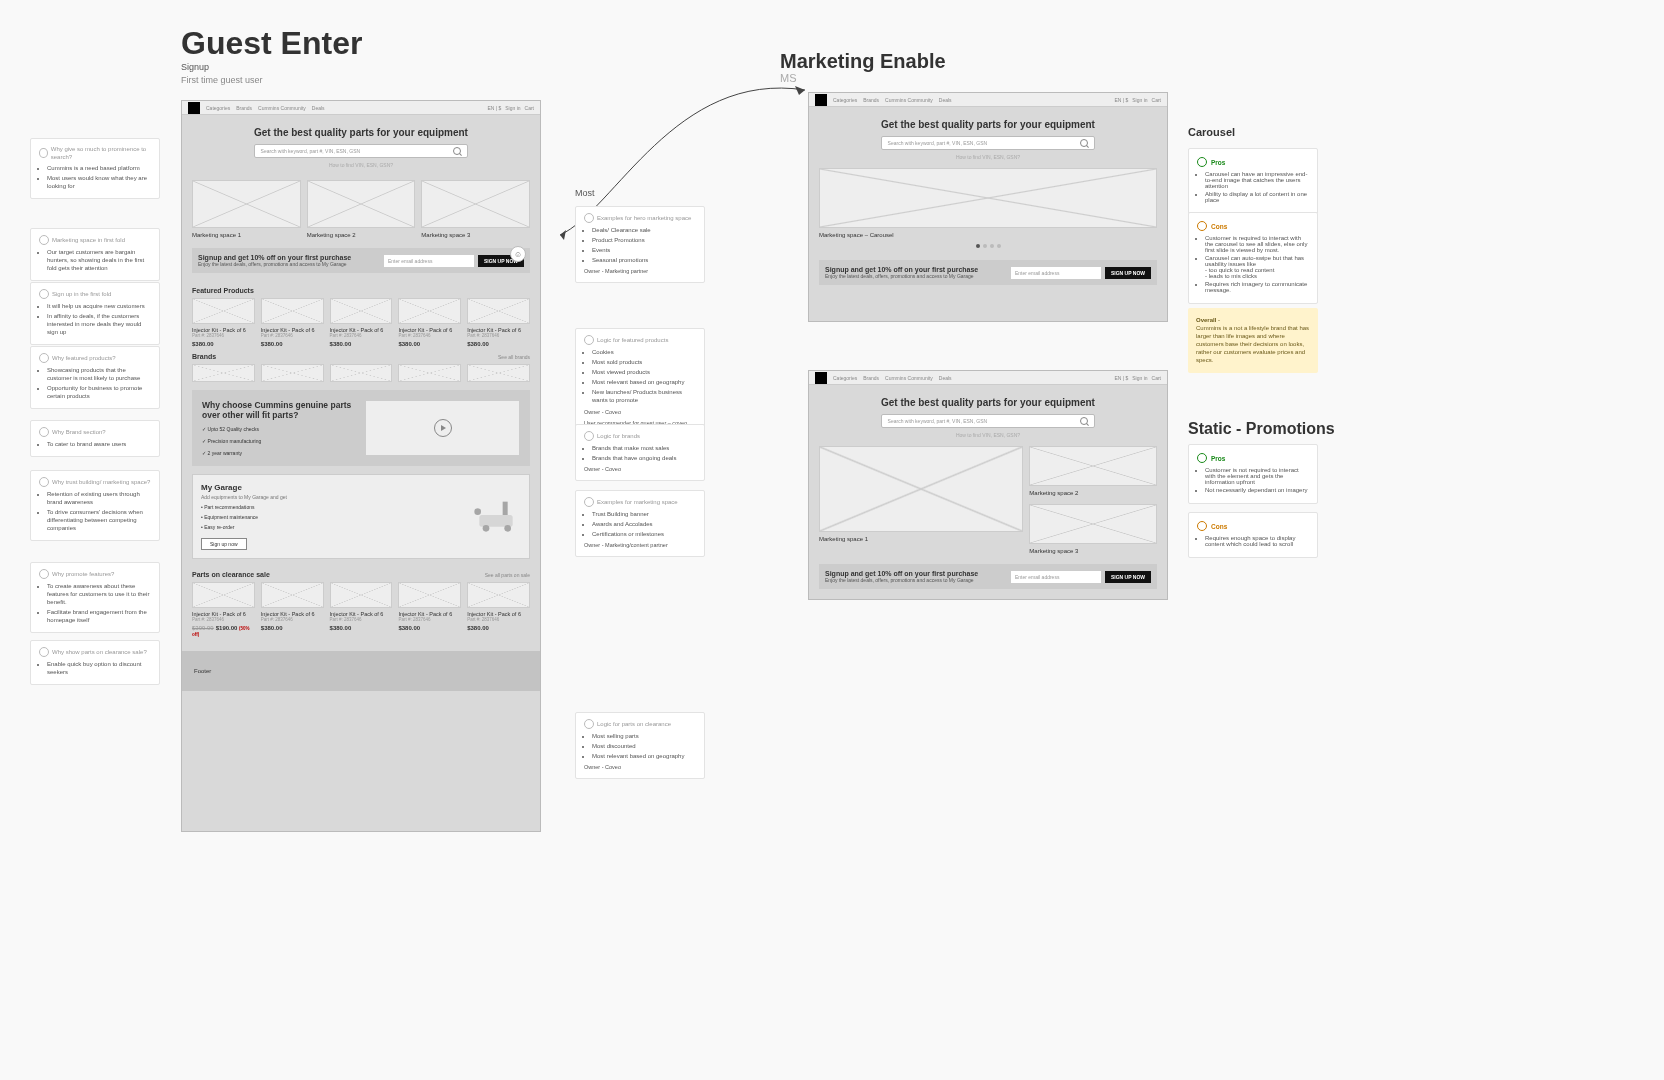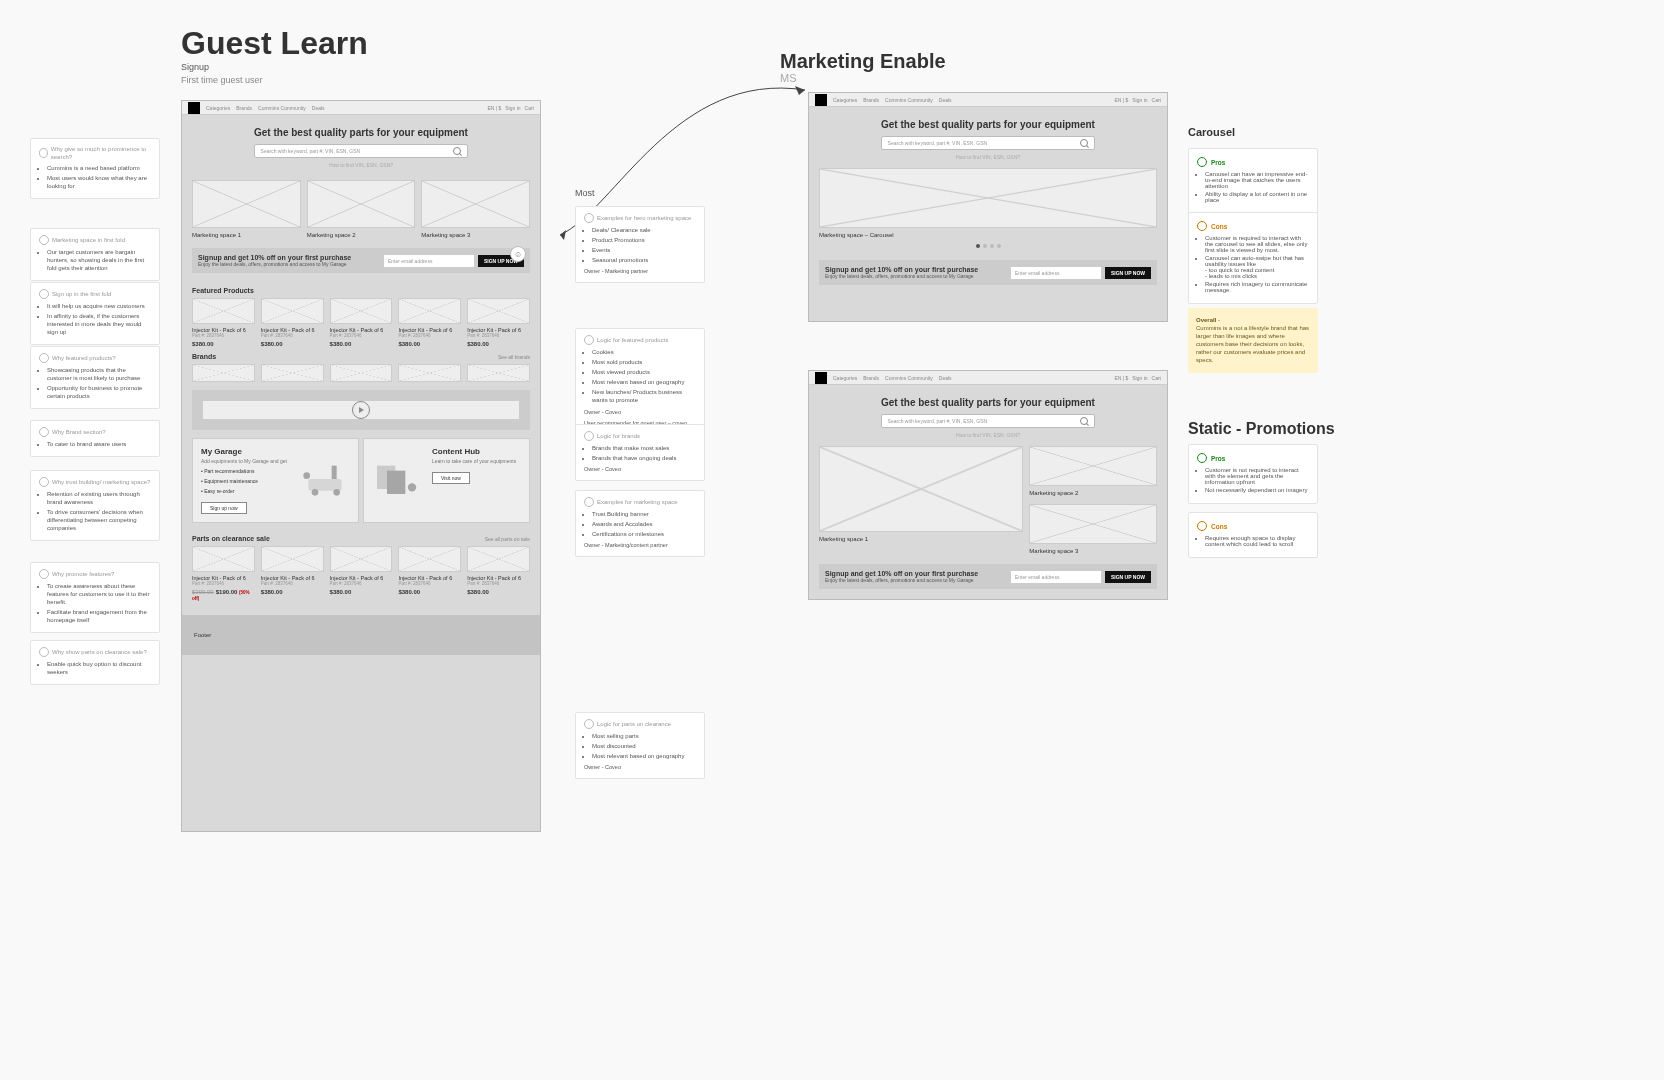--- a/index.html
+++ b/index.html
@@ -127,21 +127,21 @@
   .dots span.act { background:#555;}
   .msgrid37 { display:grid; grid-template-columns:1.6fr 1fr; grid-template-rows:auto auto; gap:6px; padding:0 10px;}
   .msgrid37 .big { grid-row:1/3;}
   .msgrid37 .ph { height:40px;}
   .msgrid37 .big .ph { height:86px;}
   .msgrid37 .caption { text-align:left; }
 </style>
 </head>
 <body>
 
-<h1 class="page-title" style="left:181px;top:25px">Guest Learn</h1>
+<h1 class="page-title" style="left:181px;top:25px">Guest Enter</h1>
 <div class="sub" style="left:181px;top:62px">Signup</div>
 <div class="frame-title" style="left:181px;top:75px">First time guest user</div>
 
 <div class="section-title" style="left:780px;top:50px">Marketing Enable</div>
 <div class="ms-sub" style="left:780px;top:72px">MS</div>
 <div class="sub" style="left:575px;top:188px">Most</div>
 <div class="section-title" style="left:1188px;top:126px;font-size:11px">Carousel</div>
 <div class="section-title" style="left:1188px;top:420px;font-size:16px">Static - Promotions</div>
 
 <svg class="conn" style="left:555px;top:60px" width="260" height="180">
@@ -237,20 +237,26 @@
   </div>
   <div class="row brand-row">
     <div class="ph"></div>
     <div class="ph"></div>
     <div class="ph"></div>
     <div class="ph"></div>
     <div class="ph"></div>
   </div>
 
   <div class="trust">
+    <div class="left">
+      <h4><span>Why choose Cummins genuine parts</span><br><span>over other will fit parts?</span></h4>
+      <span class="chk">Upto 52 Quality checks</span>
+      <span class="chk">Precision manufacturing</span>
+      <span class="chk">2 year warranty</span>
+    </div>
     <div class="vid">
         <div class="play">
           <span></span>
         </div>
       </div>
   </div>
 
   <div class="twoCards">
     <div class="card-lg">
       <h5>My Garage</h5>
@@ -260,32 +266,20 @@
       <div class="bul">Easy re-order</div>
       <div class="btn-out">Sign up now</div>
       <svg class="illus" viewBox="0 0 60 40">
           <rect x="10" y="20" width="40" height="14" rx="3" fill="#ccc"></rect>
           <circle cx="18" cy="36" r="4" fill="#888"></circle>
           <circle cx="44" cy="36" r="4" fill="#888"></circle>
           <rect x="38" y="4" width="6" height="16" fill="#888"></rect>
           <circle cx="8" cy="16" r="4" fill="#888"></circle>
         </svg>
     </div>
-    <div class="card-lg">
-      <svg class="illus" style="left:8px;right:auto" viewBox="0 0 60 40">
-          <rect x="6" y="4" width="22" height="28" fill="#bbb"></rect>
-          <rect x="18" y="10" width="22" height="28" fill="#888"></rect>
-          <circle cx="48" cy="30" r="5" fill="#888"></circle>
-        </svg>
-      <div style="margin-left:60px">
-        <h5>Content Hub</h5>
-        <div class="sm">Learn to take care of your equipments</div>
-        <div class="btn-out">Visit now</div>
-      </div>
-    </div>
   </div>
 
   <div class="sect-h" style="display:flex;justify-content:space-between;align-items:baseline;margin-top:6px">
     <span>Parts on clearance sale</span>
     <span style="font-size:5px;font-weight:400;color:#888">See all parts on sale</span>
   </div>
   <div class="prod-row">
     <div class="prod">
         <div class="ph"></div>
         <div class="pn">Injector Kit - Pack of 6</div>

